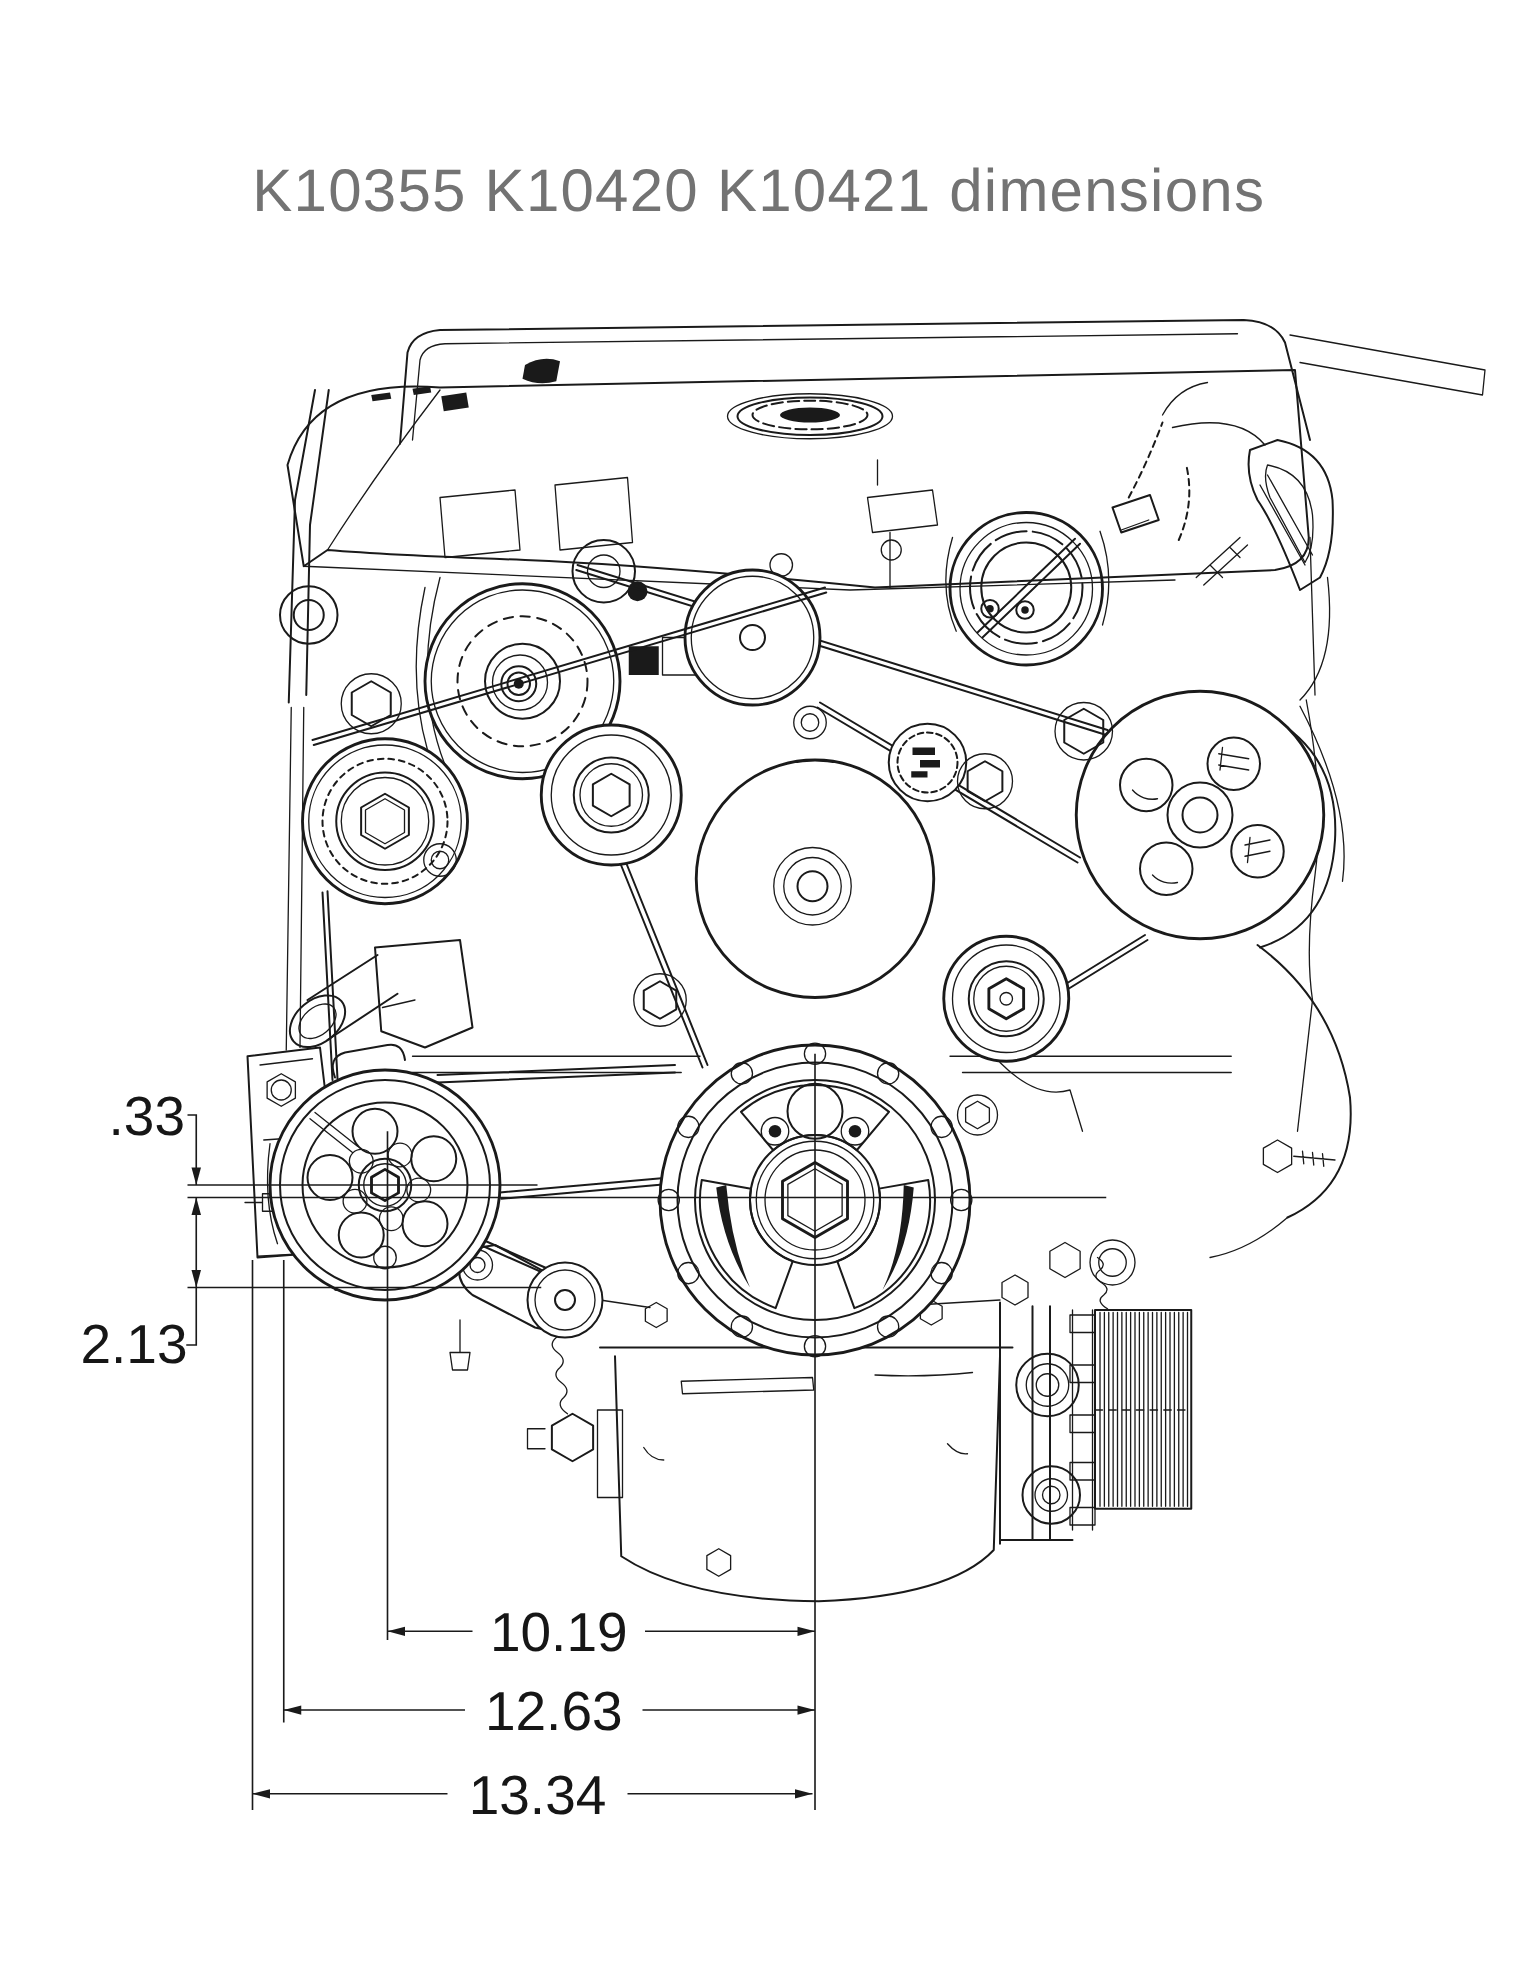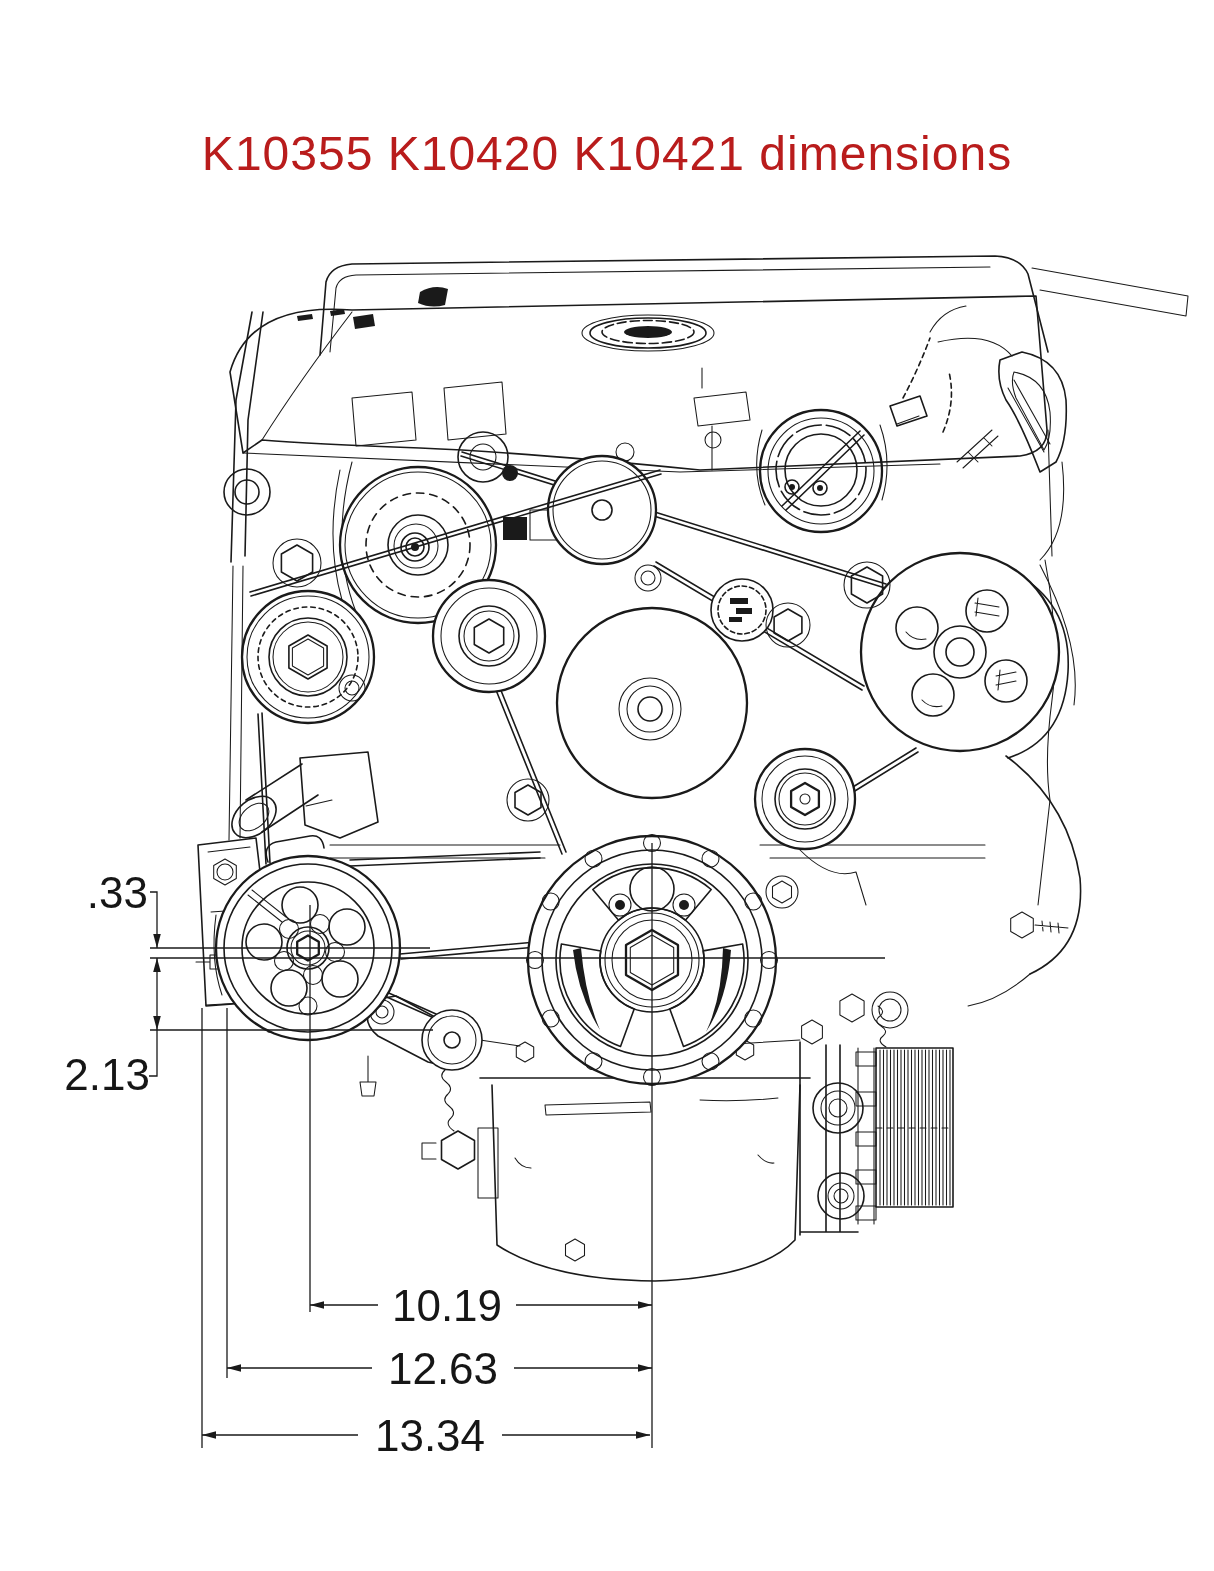--- a/index.html
+++ b/index.html
@@ -1,19 +1,19 @@
 <!DOCTYPE html>
 <html><head>
 <meta charset="utf-8">
 <style>
   html,body{margin:0;padding:0;background:#ffffff;}
   .page{position:relative;width:1214px;height:1571px;background:#fff;overflow:hidden;
         font-family:"Liberation Sans",sans-serif;}
   .title{position:absolute;top:126px;left:0;width:100%;text-align:center;
-         font-size:48px;letter-spacing:1px;color:#b91c1c;font-weight:400;}
+         font-size:48px;letter-spacing:1px;color:#737373;font-weight:400;}
   svg.drawing{position:absolute;left:0;top:0;}
   svg .s{stroke:#1a1a1a;fill:none;stroke-width:1.6;stroke-linecap:round;stroke-linejoin:round;}
   svg .s1{stroke-width:1.05;}
   svg .s2{stroke-width:2.3;}
   svg .w{fill:#ffffff;}
   svg .k{fill:#1a1a1a;stroke:none;}
   svg .dim-line{stroke:#1a1a1a;fill:none;stroke-width:1.3;}
   svg text.dim{font-family:"Liberation Sans",sans-serif;font-size:44px;fill:#161616;}
 </style>
 </head>

